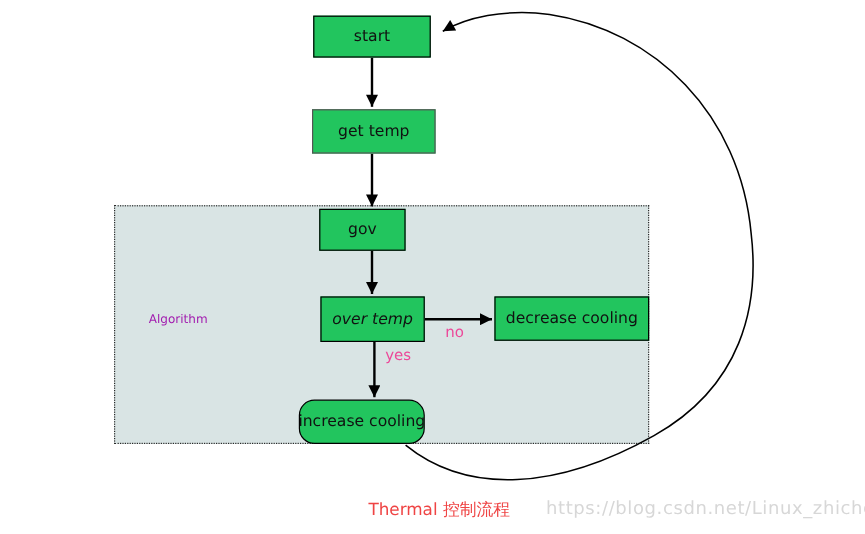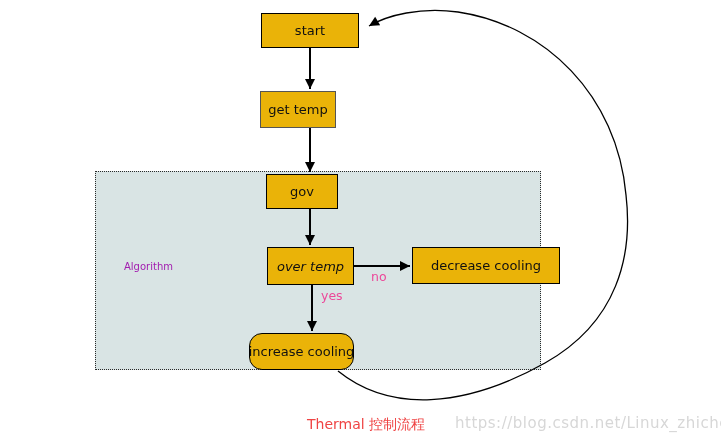--- a/index.html
+++ b/index.html
@@ -11,31 +11,31 @@
     background:var(--region-fill,#d9e4e4);
     border:1px dotted var(--region-border,#2a2a2a);
     box-sizing:border-box;
   }
   .region-label{
     position:absolute;left:124px;top:261px;
     font-size:10px;color:#a21caf;
   }
 
   .node{
-    position:absolute;background:#eab308;
+    position:absolute;background:#22c55e;
     border:1.5px solid var(--box-border,#000);
     box-sizing:border-box;
     display:flex;align-items:center;justify-content:center;
     font-size:13px;color:#111;white-space:nowrap;
   }
   .node-start{left:261px;top:13px;width:98px;height:35px;}
-  .node-gettemp{left:260px;top:91px;width:76px;height:37px;border-color:#555;}
+  .node-gettemp{left:260px;top:91px;width:103px;height:37px;border-color:#555;}
   .node-gov{left:266px;top:174px;width:72px;height:35px;}
   .node-overtemp{left:267px;top:247px;width:87px;height:38px;font-style:italic;}
-  .node-decrease{left:412px;top:247px;width:148px;height:37px;}
+  .node-decrease{left:412px;top:247px;width:129px;height:37px;}
   .node-increase{left:249px;top:333px;width:105px;height:37px;border-radius:13px;}
 
   svg.wires{position:absolute;left:0;top:0;width:721px;height:445px;pointer-events:none;}
   .wire{stroke:var(--arrow,#000);fill:none;}
   .wire-thick{stroke-width:2;}
   .wire-thin{stroke-width:1.3;}
 
   .edge-label{position:absolute;font-size:12.5px;color:#ec4899;}
   .label-no{left:371px;top:269px;}
   .label-yes{left:321px;top:288px;}

